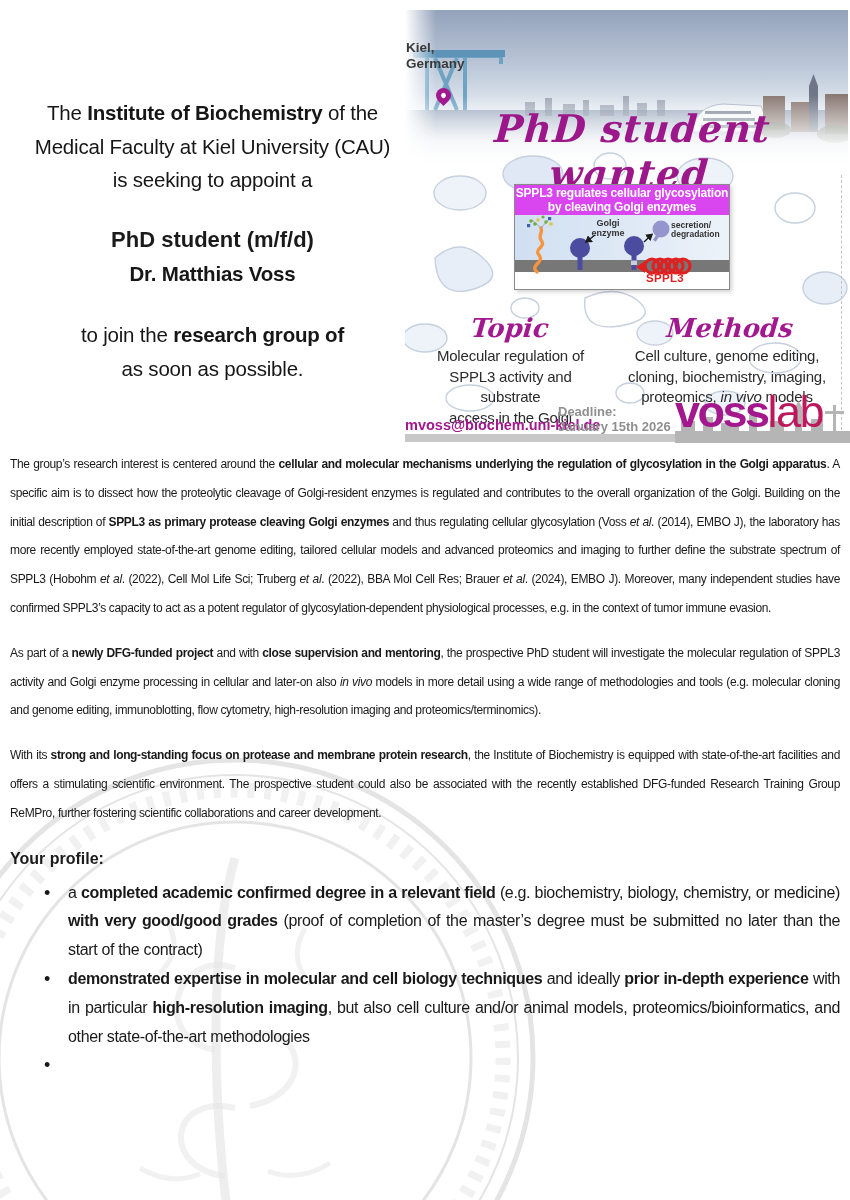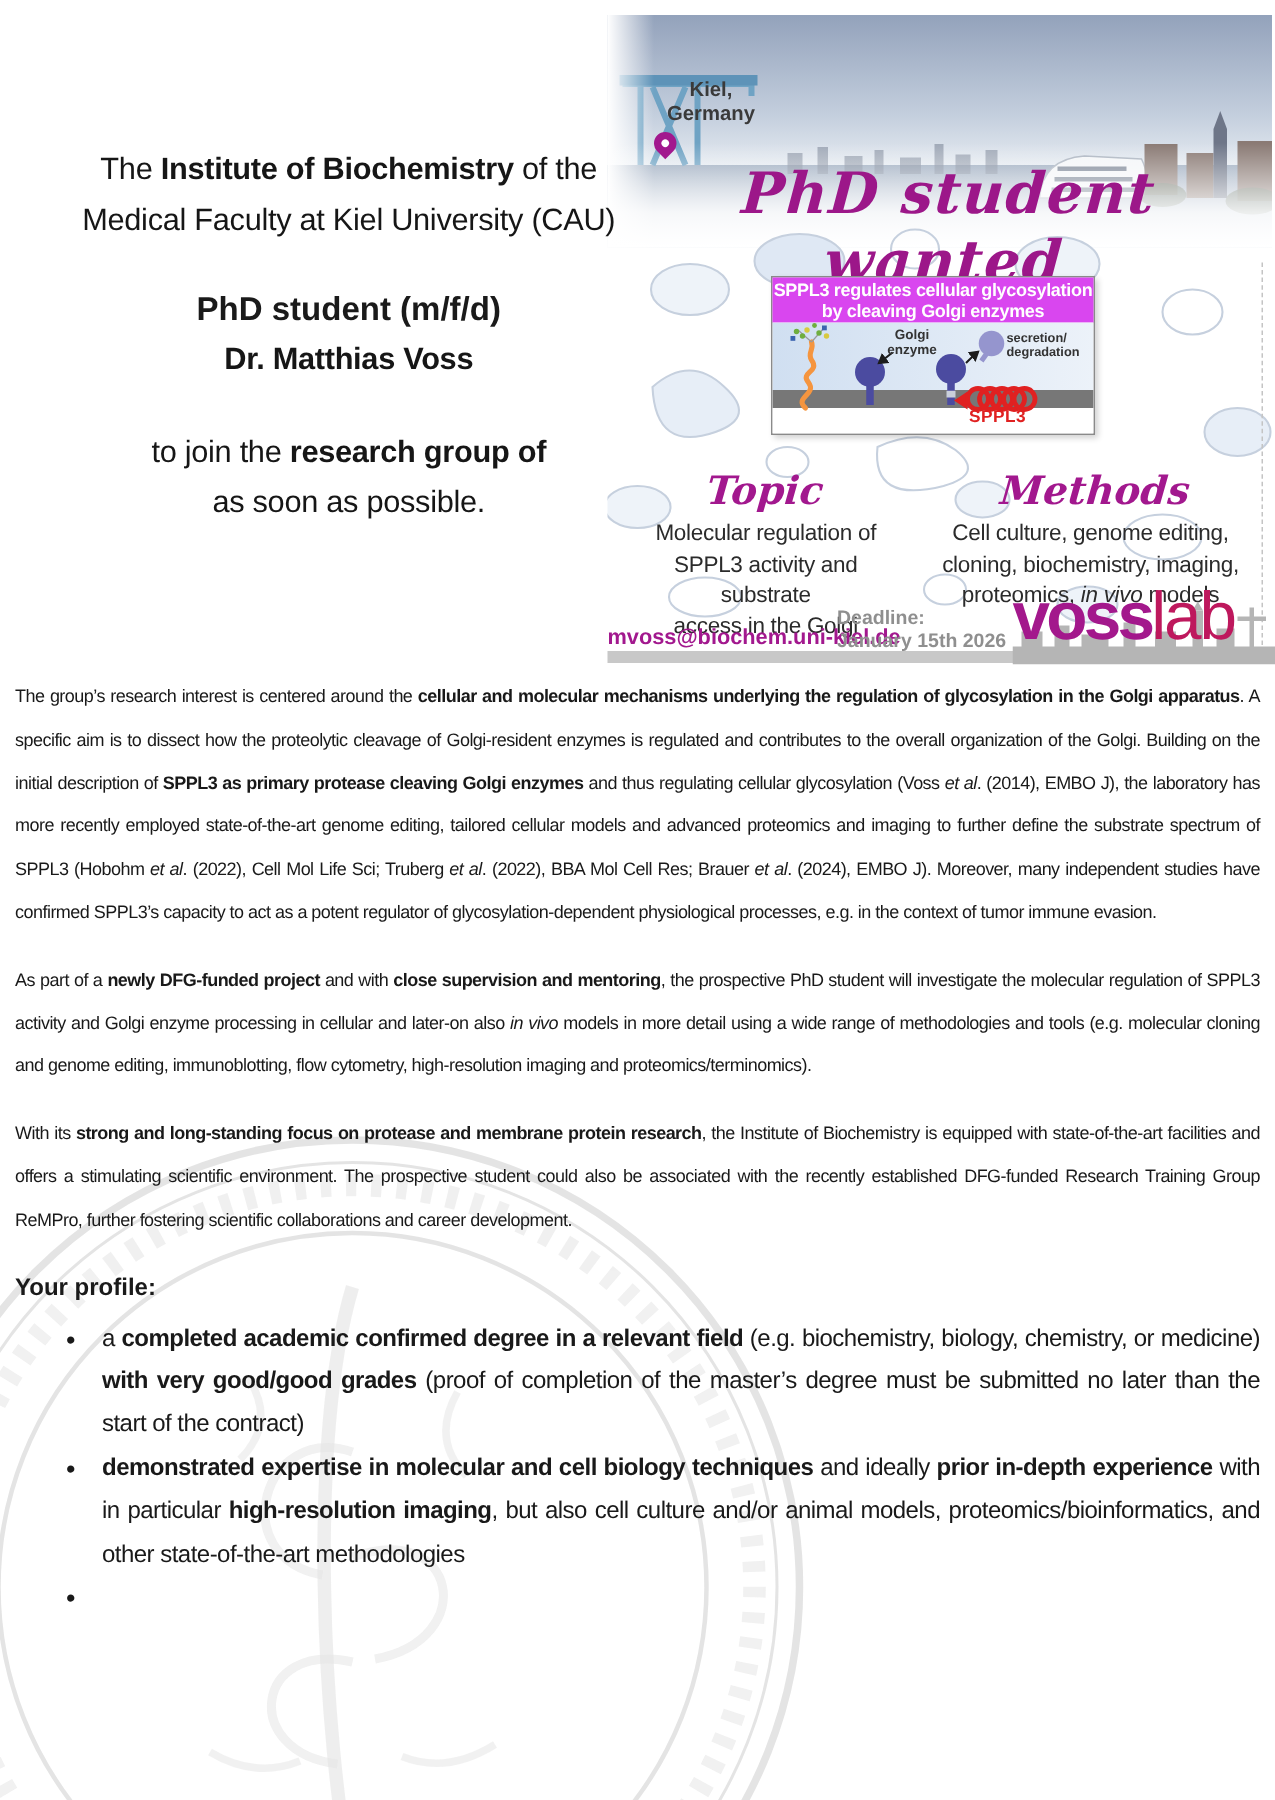--- a/index.html
+++ b/index.html
@@ -7,33 +7,33 @@
   .page {
     position:relative; width:850px; height:1200px; overflow:hidden;
     background:#ffffff; font-family:"Liberation Sans", sans-serif; color:#1a1a1a;
   }
   .pre { white-space:pre-line; }
 
   
   .seal { position:absolute; left:-85px; top:738px; z-index:0; }
 
   
-  .intro { position:absolute; left:0; top:96px; width:425px; text-align:center; z-index:2;margin-left:20px; }
+  .intro { position:absolute; left:0; top:96px; width:425px; text-align:center; z-index:2; }
   .intro-line { font-size:20.5px; line-height:33.5px; letter-spacing:-0.2px; color:#161616; }
   .intro-position { margin-top:26px; font-size:22px; line-height:34px; font-weight:700; }
   .intro-gap { margin-top:28px; }
 
   
   .flyer { position:absolute; left:0; top:0; width:850px; height:448px; z-index:1; }
   .photo { position:absolute; left:405px; top:10px; width:443px; height:155px; }
   .photo-fade { position:absolute; left:0; top:0; width:100%; height:100%;
     background:linear-gradient(to bottom, rgba(255,255,255,0) 55%, rgba(255,255,255,.85) 85%, #fff 100%),
                linear-gradient(to right, #fff 0%, rgba(255,255,255,0) 7%); }
-  .location { position:absolute; left:406px; top:52px; width:74px; text-align:center;
-    font-size:13.5px; line-height:16px; font-weight:700; color:#3a3a3a; z-index:3;margin-left:31px; }
+  .location { position:absolute; left:406px; top:40px; width:74px; text-align:left;
+    font-size:13.5px; line-height:16px; font-weight:700; color:#3a3a3a; z-index:3; }
   .pin { position:absolute; left:436px; top:88px; width:15px; height:15px; background:#A2188E;
     border-radius:50% 50% 50% 0; transform:rotate(-45deg); z-index:3; }
   .pin-hole { position:absolute; left:5px; top:5px; width:5px; height:5px; background:#fff; border-radius:50%; }
   .headline { position:absolute; left:430px; top:106px; width:402px; text-align:center; z-index:3;
     font-family:"DejaVu Serif", serif; font-style:italic; font-weight:700; font-size:38px;
     color:#9C1789; transform:skewX(-4deg); letter-spacing:1px; }
   .blobs { position:absolute; left:405px; top:148px; z-index:1; }
   .vcredit { position:absolute; left:841px; top:175px; height:255px; width:0;
     border-left:1px dashed #c4c4c4; z-index:2; }
 
@@ -95,20 +95,21 @@
       <circle cx="320" cy="320" r="236" stroke-width="3"></circle>
       <path d="M320 120 C 290 220 300 420 320 520" stroke-width="9" opacity="0.6"></path>
       <path d="M320 230 C 260 210 235 300 300 312 M320 300 C 390 275 405 355 335 368 M320 370 C 255 355 245 430 310 438" stroke-width="6" opacity="0.55"></path>
       <path d="M250 180 q 20 30 -5 55 M390 190 q -18 32 6 56 M225 430 q 30 18 60 6 M415 425 q -32 20 -62 8" stroke-width="5" opacity="0.5"></path>
     </g>
   </svg>
 
   <div class="intro">
     <div class="intro-line"><span>The </span><span style="font-weight: 700;">Institute of Biochemistry</span><span> of the</span></div>
     <div class="intro-line"><span>Medical Faculty at Kiel University (CAU)</span></div>
+    <div class="intro-line"><span>is seeking to appoint a</span></div>
     <div class="intro-position"><span style="font-weight: 700;">PhD student (m/f/d)</span></div>
     <div class="intro-line"><span style="font-weight: 700;">Dr. Matthias Voss</span></div>
     <div class="intro-line intro-gap"><span>to join the </span><span style="font-weight: 700;">research group of</span></div>
     <div class="intro-line"><span>as soon as possible.</span></div>
   </div>
 
   <div class="flyer">
 
     <div class="photo">
       <svg width="443" height="155" viewBox="0 0 443 155">

